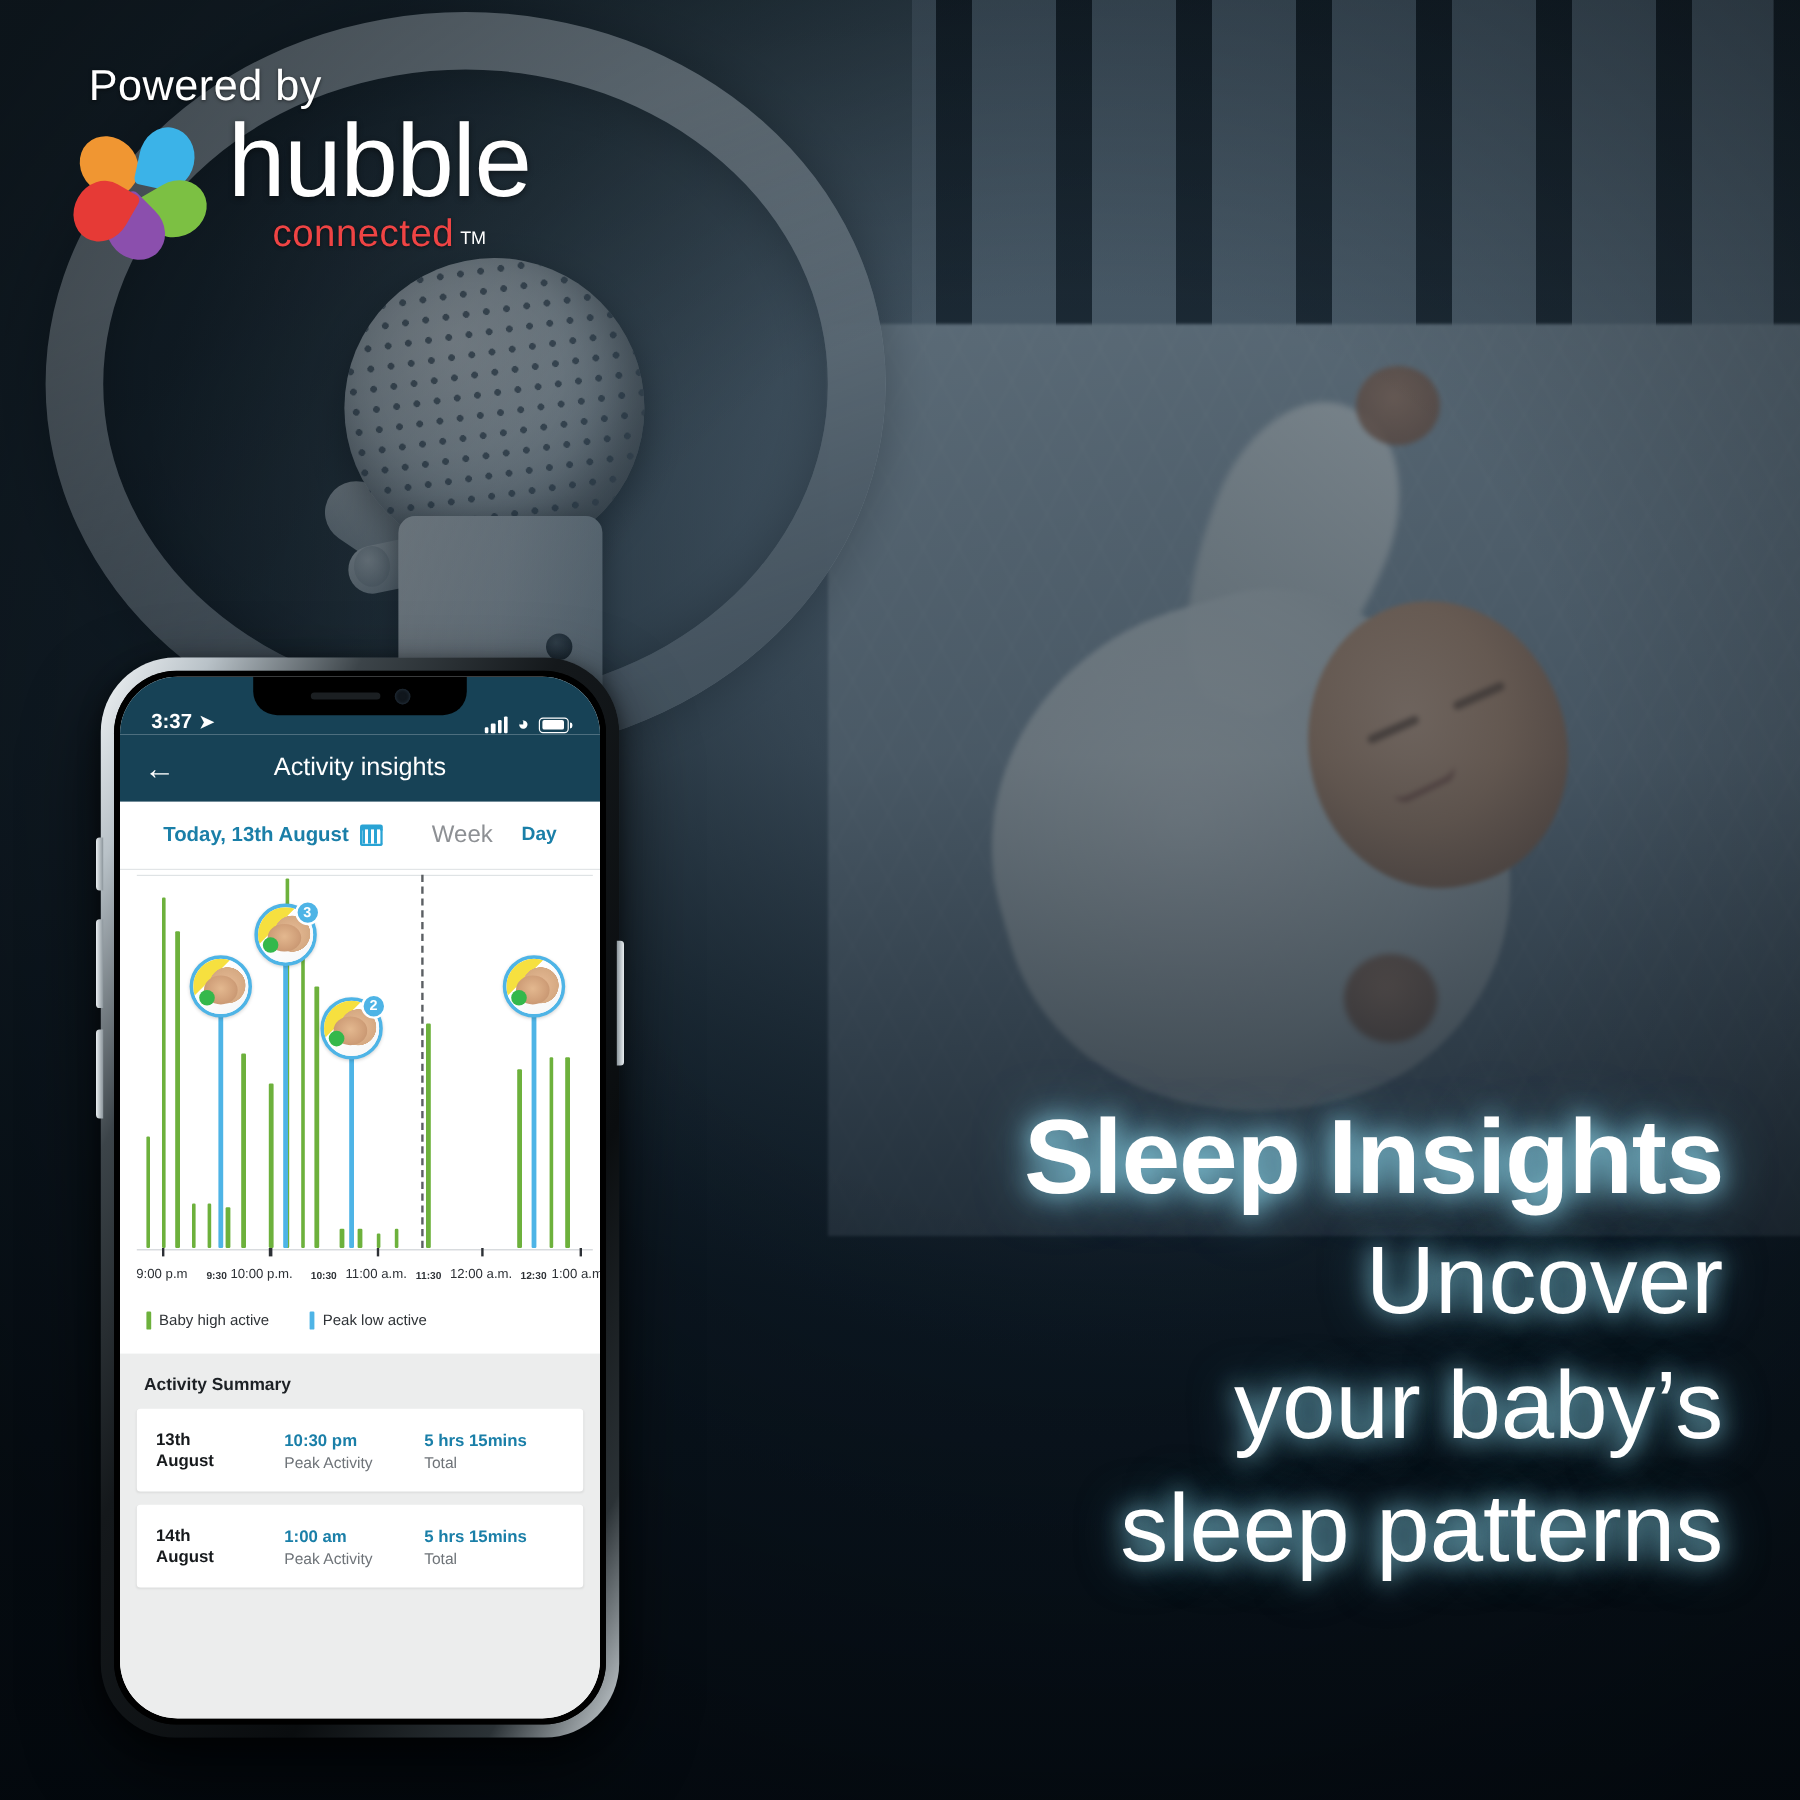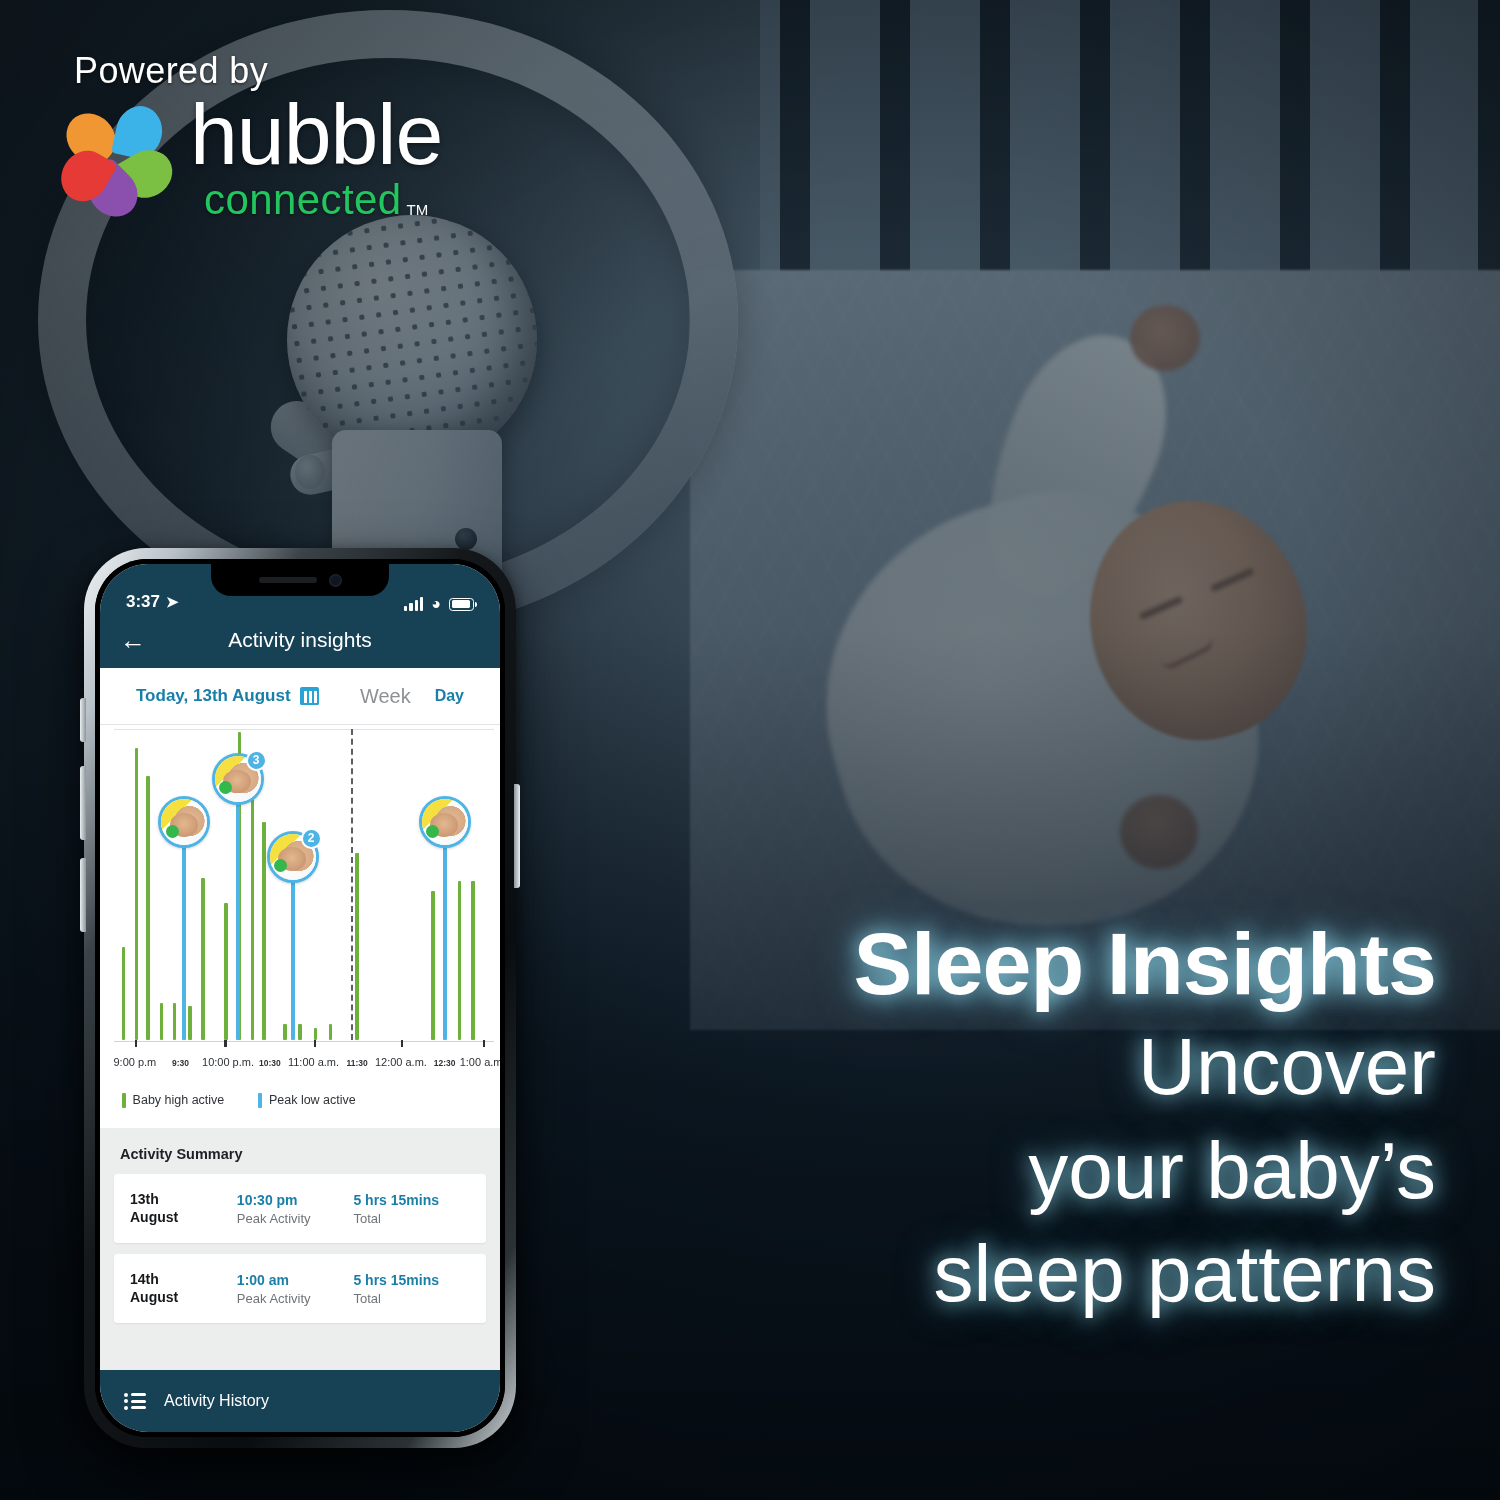--- a/index.html
+++ b/index.html
@@ -132,21 +132,21 @@
   .p-blue  { left:50px; top:2px;  background:#3bb3e8; transform:rotate(12deg);  }
   .p-green { left:58px; top:44px; background:#7cc043; transform:rotate(60deg);  }
   .p-purple{ left:24px; top:62px; background:#8b4fad; transform:rotate(135deg); }
   .p-red   { left:-4px; top:46px; background:#e63a36; transform:rotate(-150deg);}
   .wordmark{ margin-left:22px; }
   .hubble-word{
     font-size:86px; line-height:.86; color:#fff; font-weight:300; letter-spacing:-1px;
     text-shadow:0 2px 5px rgba(0,0,0,.45);
   }
   .connected-row{ display:flex; align-items:flex-end; justify-content:center; margin-top:4px; }
-  .connected-word{ font-size:42px; color:#22c55e; font-weight:400; letter-spacing:.4px; text-shadow:0 1px 3px rgba(0,0,0,.5);}
+  .connected-word{ font-size:32px; color:#ef4444; font-weight:400; letter-spacing:.4px; text-shadow:0 1px 3px rgba(0,0,0,.5);}
   .tm{ font-size:15px; color:#fff; margin-left:5px; margin-bottom:6px; }
 
   
   .headline{ position:absolute; right:64px; top:920px; width:790px; text-align:right; z-index:30;}
   .h-main{
     font-size:88px; font-weight:bold; color:#ffffff; letter-spacing:-1px; line-height:1.0;
     text-shadow:0 0 22px rgba(150,225,245,.95), 0 0 44px rgba(110,200,230,.6);
   }
   .h-sub{
     font-size:80px; font-weight:400; color:#ffffff; line-height:1.12; margin-top:14px;
@@ -449,21 +449,21 @@
             <div class="bubble" style="left: calc(86.5% - 24px); bottom: calc(70% - 26px);">
               <div class="face"></div>
             </div>
           </div>
         <div class="axis"></div>
         <div id="ticks">
             <span class="tick" style="left: 34.9px;"></span>
             <span class="xlab" style="left: 34.9px;">9:00 p.m</span>
             <span class="xlab small" style="left: 80.5px;">9:30</span>
             <span class="tick" style="left: 124.2px;"></span>
-            <span class="xlab" style="left: 128px;">10:00 p.m.</span>
+            <span class="xlab" style="left: 118px;">10:00 p.m.</span>
             <span class="xlab small" style="left: 169.8px;">10:30</span>
             <span class="tick" style="left: 213.5px;"></span>
             <span class="xlab" style="left: 213.5px;">11:00 a.m.</span>
             <span class="xlab small" style="left: 257.2px;">11:30</span>
             <span class="tick" style="left: 300.9px;"></span>
             <span class="xlab" style="left: 300.9px;">12:00 a.m.</span>
             <span class="xlab small" style="left: 344.6px;">12:30</span>
             <span class="tick" style="left: 382.6px;"></span>
             <span class="xlab" style="left: 382.6px;">1:00 a.m.</span>
           </div>
@@ -501,27 +501,16 @@
                 <div class="sc-bot">Peak Activity</div>
               </div>
               <div class="sc-col">
                 <div class="sc-top">5 hrs 15mins</div>
                 <div class="sc-bot">Total</div>
               </div>
             </div>
           </div>
       </div>
 
-      <div class="bottombar">
-        <span class="list-icon">
-          <span class="ln"></span>
-            <span class="ln"></span>
-            <span class="ln"></span>
-          <span class="dt"></span>
-            <span class="dt"></span>
-            <span class="dt"></span>
-        </span>
-        <span class="bottom-label">Activity History</span>
-      </div>
 
     </div>
   </div>
 </div>
 
 </body></html>

